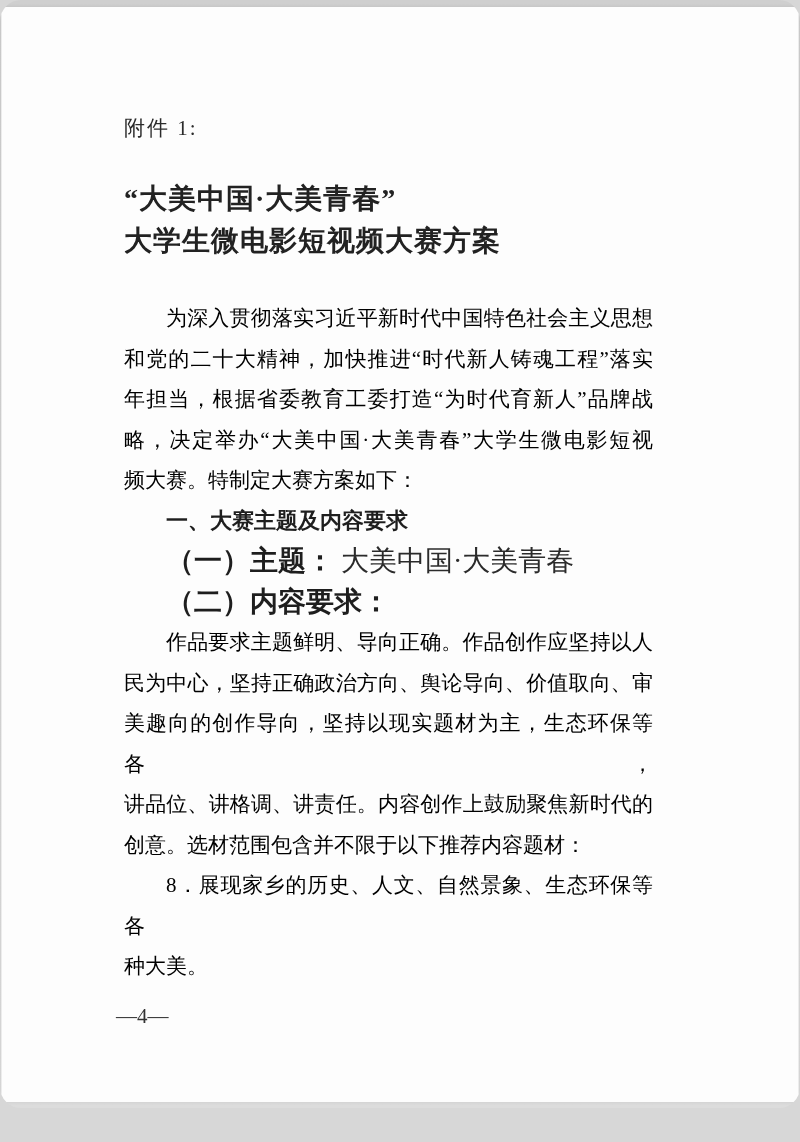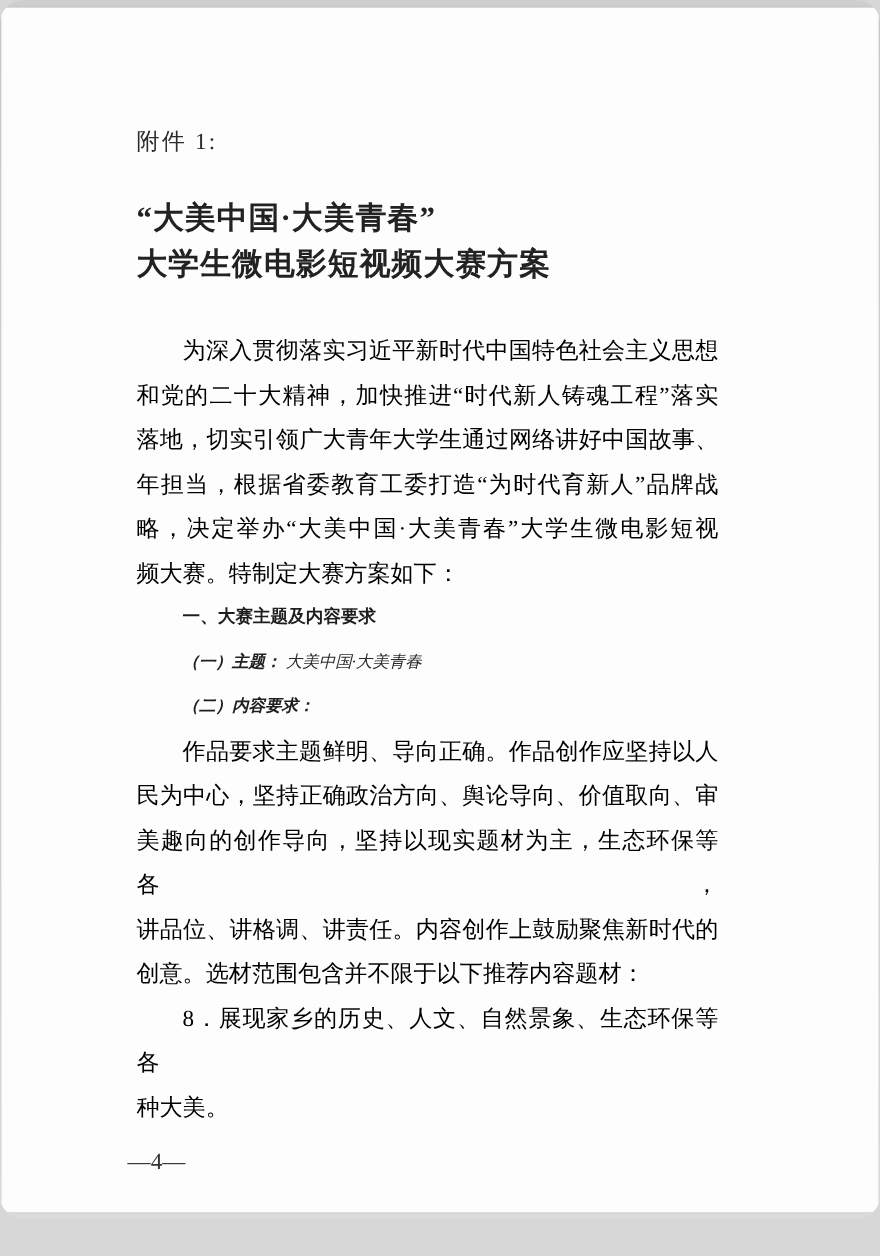--- a/index.html
+++ b/index.html
@@ -49,30 +49,29 @@
     font-size: 21px;
     line-height: 40.5px;
     color: #000000;
     text-align: justify;
   }
   .j { text-align-last: justify; }
   .indent { text-indent: 42px; }
   .heading {
     font-family: "Liberation Sans", "DejaVu Sans", sans-serif;
     font-weight: bold;
-    font-size: 16px;
+    font-size: 22px;
     line-height: 40.5px;
     color: #1e1e1e;
     text-indent: 42px;
   }
   .subitem {
-    font-size: 15px;
+    font-size: 28px;
     line-height: 40.5px;
     text-indent: 42px;
-    font-style: italic;
   }
   .subitem .label { font-weight: bold; color: #1e1e1e; }
   .subitem .value { font-weight: normal; color: #2b2b2b; }
   .footer {
     margin-top: 9px;
     font-size: 21px;
     line-height: 40px;
     margin-left: -8px;
     color: #333;
   }
@@ -87,21 +86,20 @@
       <div class="attachment">附件 1:</div>
 
       <div class="title-block">
         <div class="title-line">“大美中国·大美青春”</div>
         <div class="title-line">大学生微电影短视频大赛方案</div>
       </div>
 
       <div class="body-block">
         <div class="line j indent">为深入贯彻落实习近平新时代中国特色社会主义思想</div>
         <div class="line j">和党的二十大精神，加快推进“时代新人铸魂工程”落实</div>
-        <div class="line j">落地，切实引领广大青年大学生通过网络讲好中国故事、</div>
         <div class="line j">年担当，根据省委教育工委打造“为时代育新人”品牌战</div>
         <div class="line j">略，决定举办“大美中国·大美青春”大学生微电影短视</div>
         <div class="line">频大赛。特制定大赛方案如下：</div>
       </div>
 
       <div class="heading">一、大赛主题及内容要求</div>
 
       <div class="subitem">
         <span class="label">（一）主题：</span>
         <span class="value">大美中国·大美青春</span>

